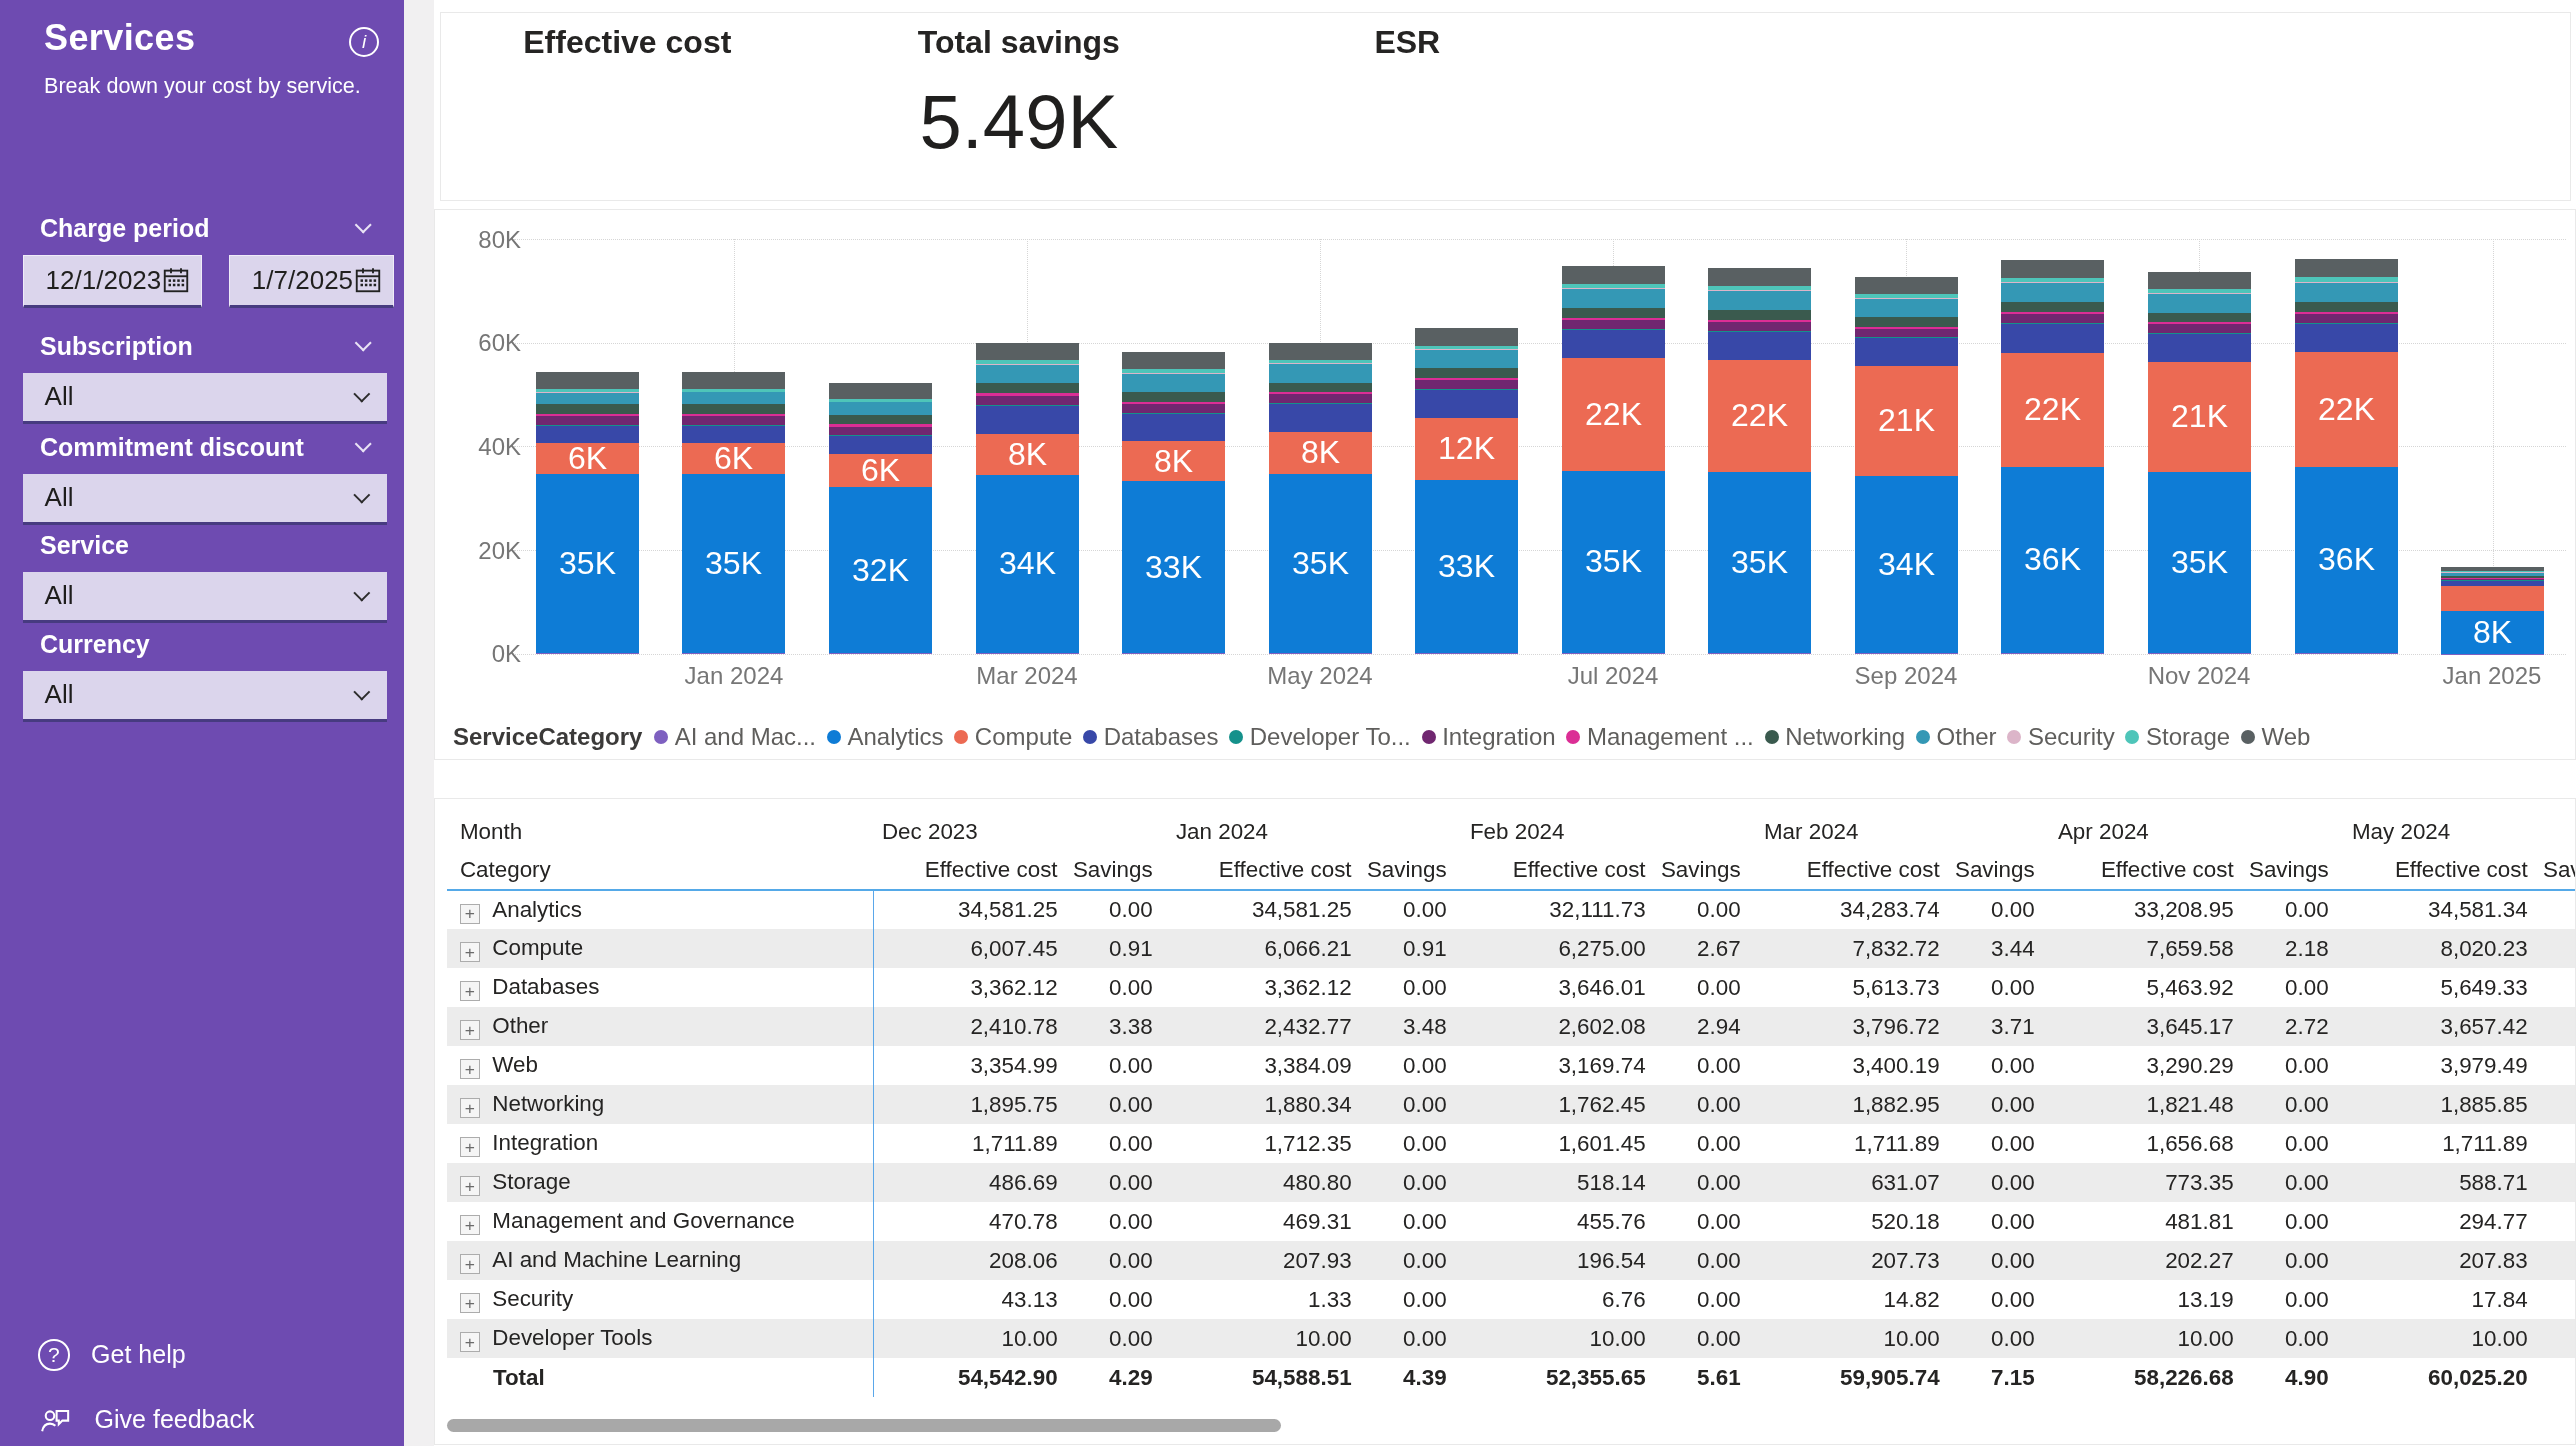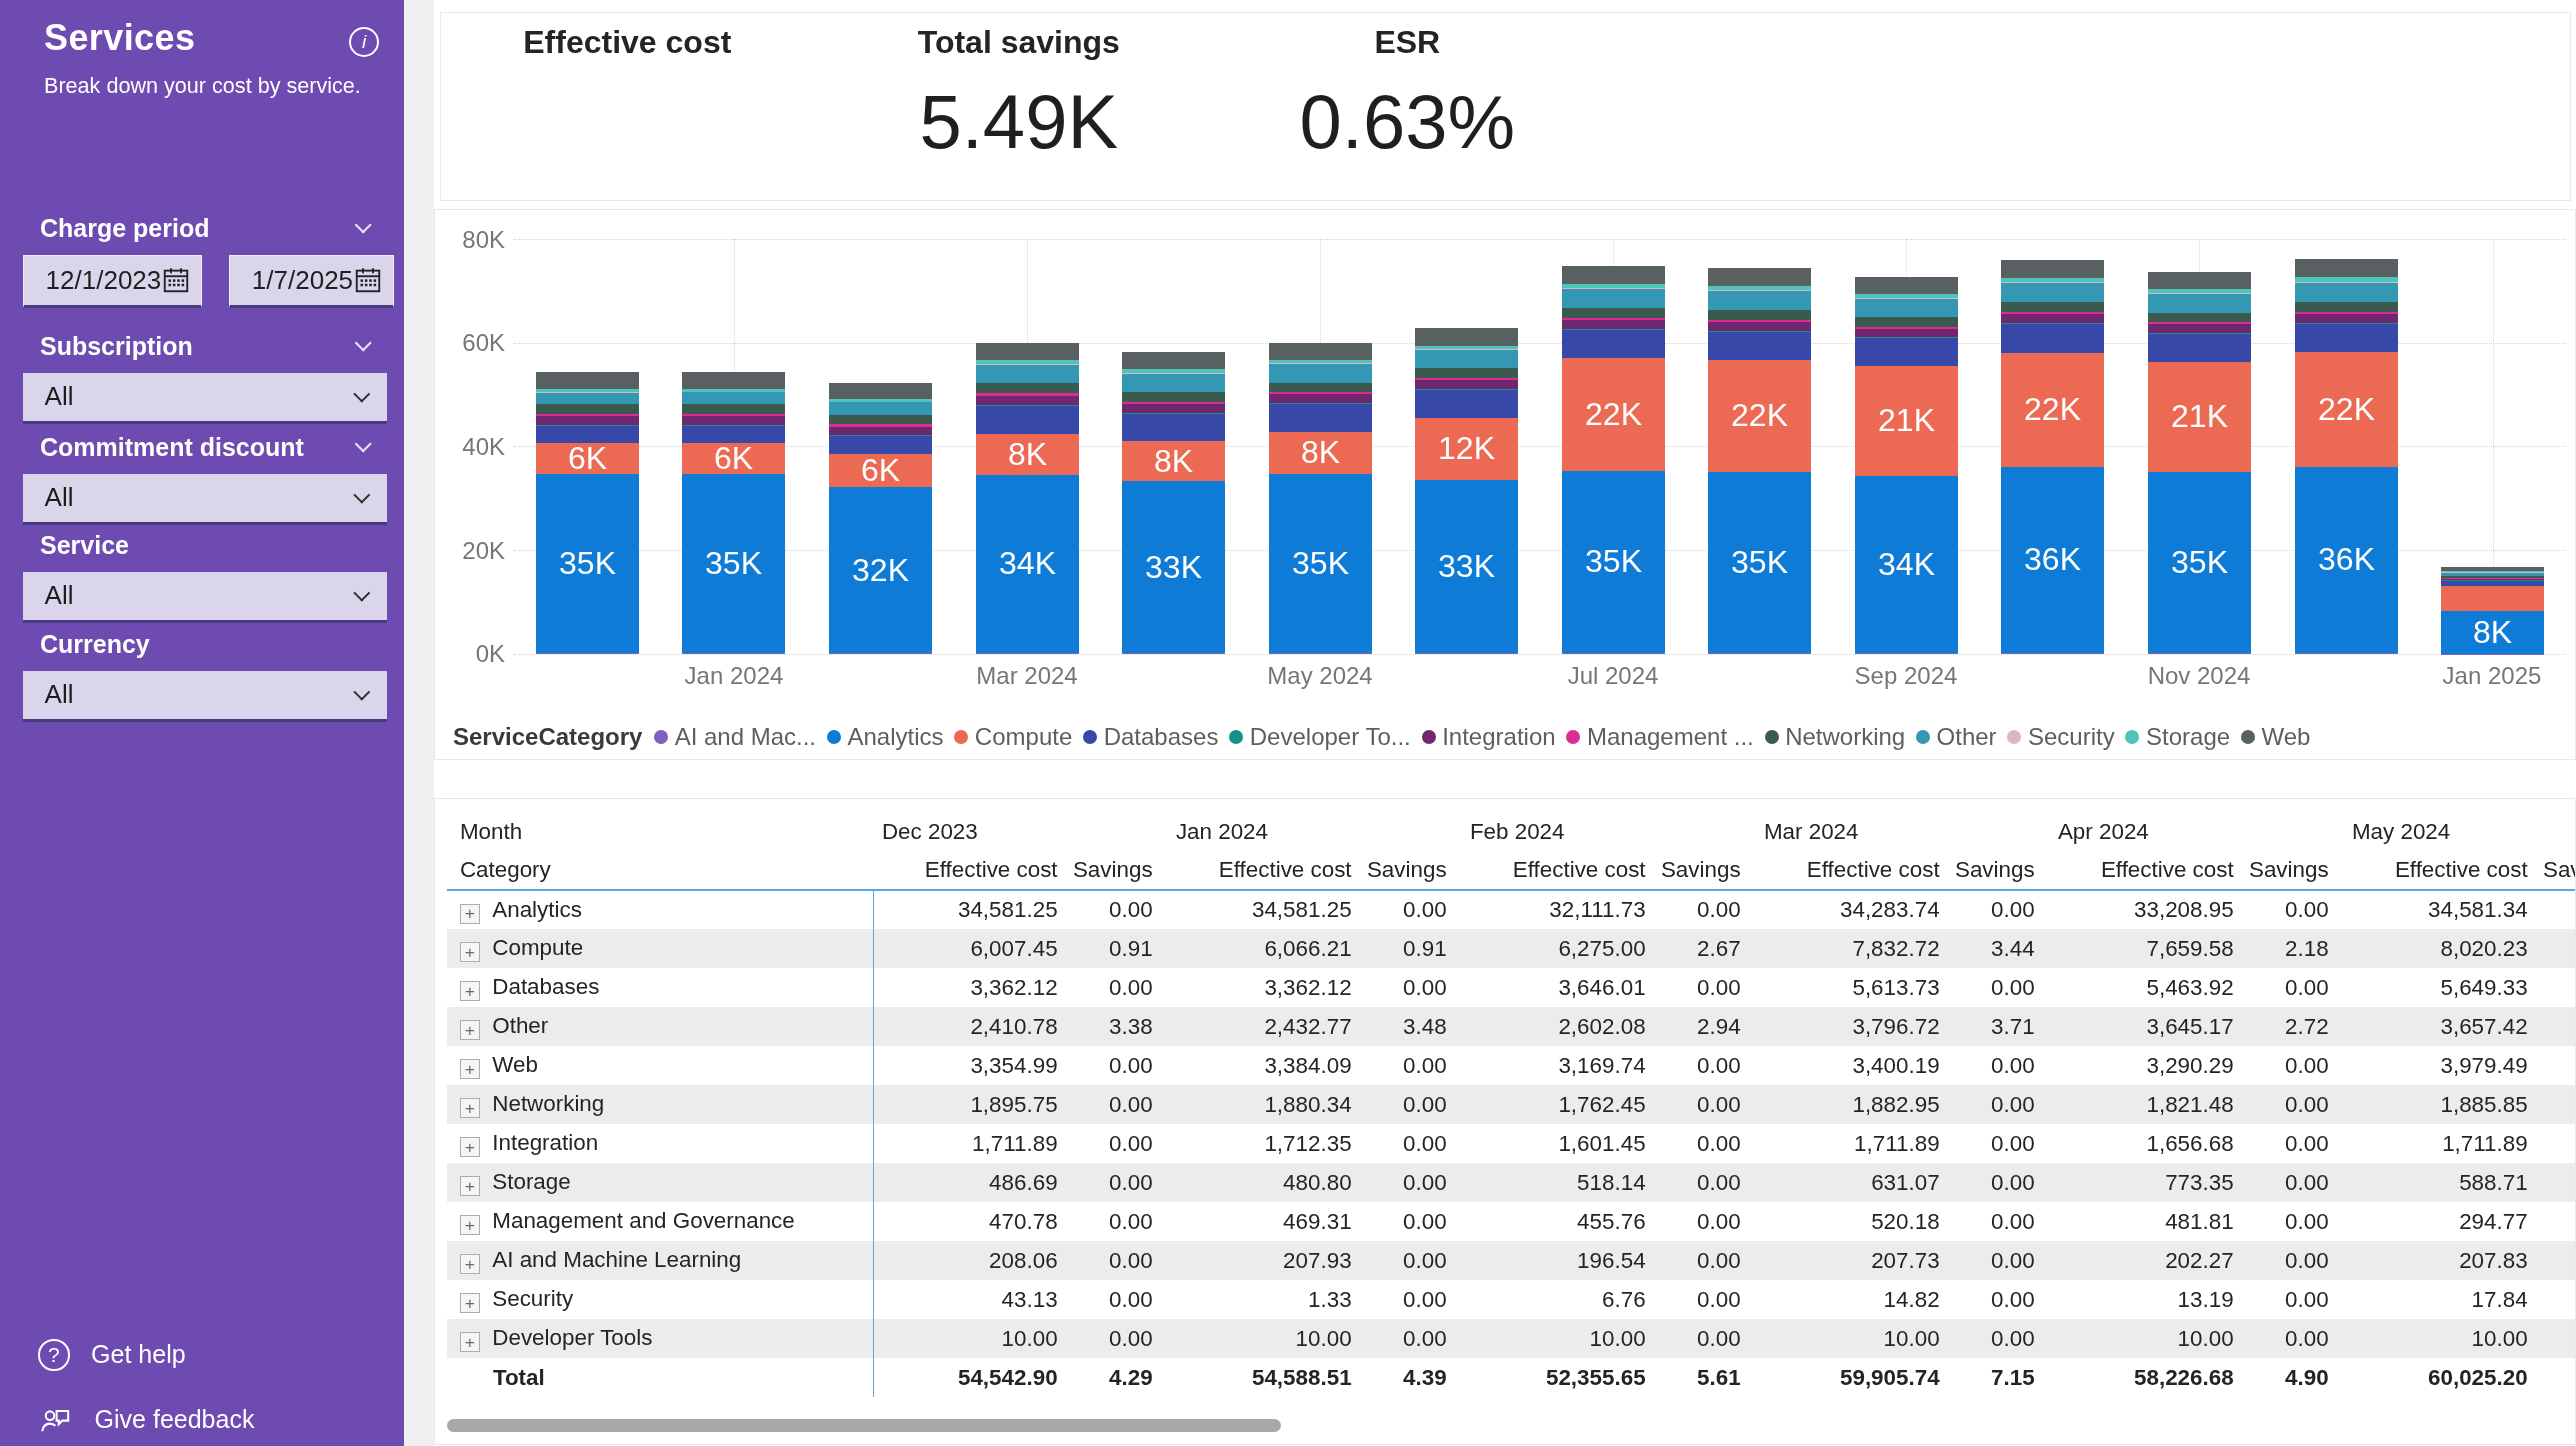--- a/index.html
+++ b/index.html
@@ -29,21 +29,21 @@
   
   main { position:absolute; left:434px; top:0; width:2142px; height:1446px; background:#fff; }
   .card { position:absolute; background:#fff; border:0.8px solid #E9E9E9; }
   .kpi-card { left:5.8px; top:11.6px; width:2131px; height:189px; }
   .kpi { position:absolute; top:11.6px; text-align:center; }
   .kpi-label { font-size:32px; font-weight:600; color:#252423; }
   .kpi-value { font-size:76px; font-weight:400; color:#201F1E; margin-top:16.6px; white-space:nowrap; }
 
   
   .chart-card { left:0; top:209px; width:2142px; height:551px; }
-  .ytick { position:absolute; left:0; width:70px; text-align:right; font-size:24px; color:#767676; }
+  .ytick { position:absolute; left:16px; width:70px; text-align:right; font-size:24px; color:#767676; }
   #plot { position:absolute; left:79px; top:29px; width:2052px; height:415px; }
   .gridh { position:absolute; left:0; right:0; border-top:1.7px dotted #D6D6D6; }
   .gridv { position:absolute; top:0; bottom:0; border-left:1.7px dotted #D6D6D6; }
   .bar { position:absolute; bottom:0; width:103px; display:flex; flex-direction:column-reverse; cursor:pointer; }
   .seg { position:relative; width:100%; display:flex; align-items:center; justify-content:center; flex:none; }
   .seg-label { color:#fff; font-size:32px; white-space:nowrap; }
   #xaxis { position:absolute; left:0; top:452px; width:2142px; height:35px; }
   .xtick { position:absolute; width:232px; text-align:center; font-size:24px; color:#767676; }
   .legend { position:absolute; left:18px; top:509px; right:6.6px; height:35px; display:flex; align-items:center; }
   .legend-title { font-size:24px; font-weight:700; color:#3B3A39; margin-right:11.6px; }
@@ -190,21 +190,20 @@
     <section class="card kpi-card">
       <div class="kpi" style="left:29px; width:315px;">
         <div class="kpi-label">Effective cost</div>
       </div>
       <div class="kpi" style="left:460px; width:236px;">
         <div class="kpi-label">Total savings</div>
         <div class="kpi-value">5.49K</div>
       </div>
       <div class="kpi" style="left:842px; width:249px;">
         <div class="kpi-label">ESR</div>
-        <div class="kpi-value">0.63%</div>
       </div>
     </section>
 
     <section class="card chart-card">
       <div id="yaxis">
           <div class="ytick" style="top: 430px;">0K</div>
           <div class="ytick" style="top: 327px;">20K</div>
           <div class="ytick" style="top: 223px;">40K</div>
           <div class="ytick" style="top: 119px;">60K</div>
           <div class="ytick" style="top: 15.8px;">80K</div>

